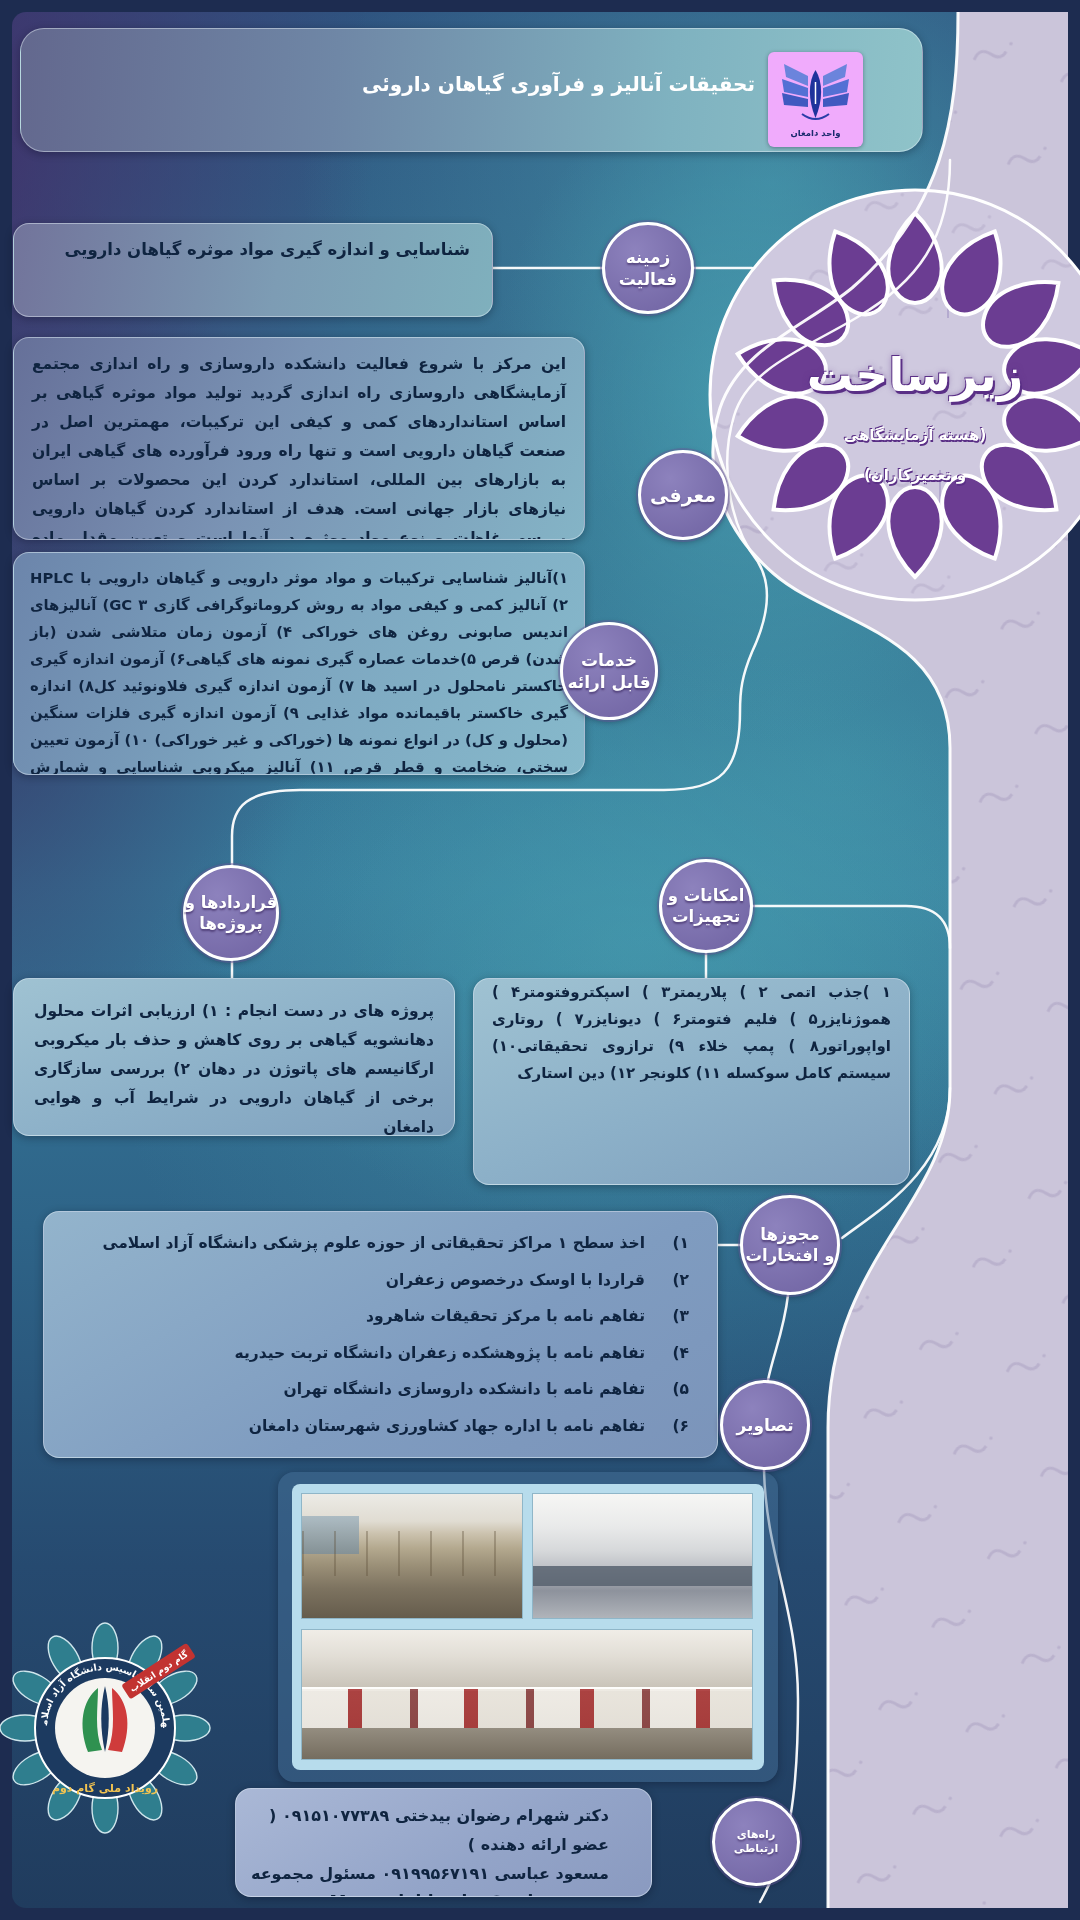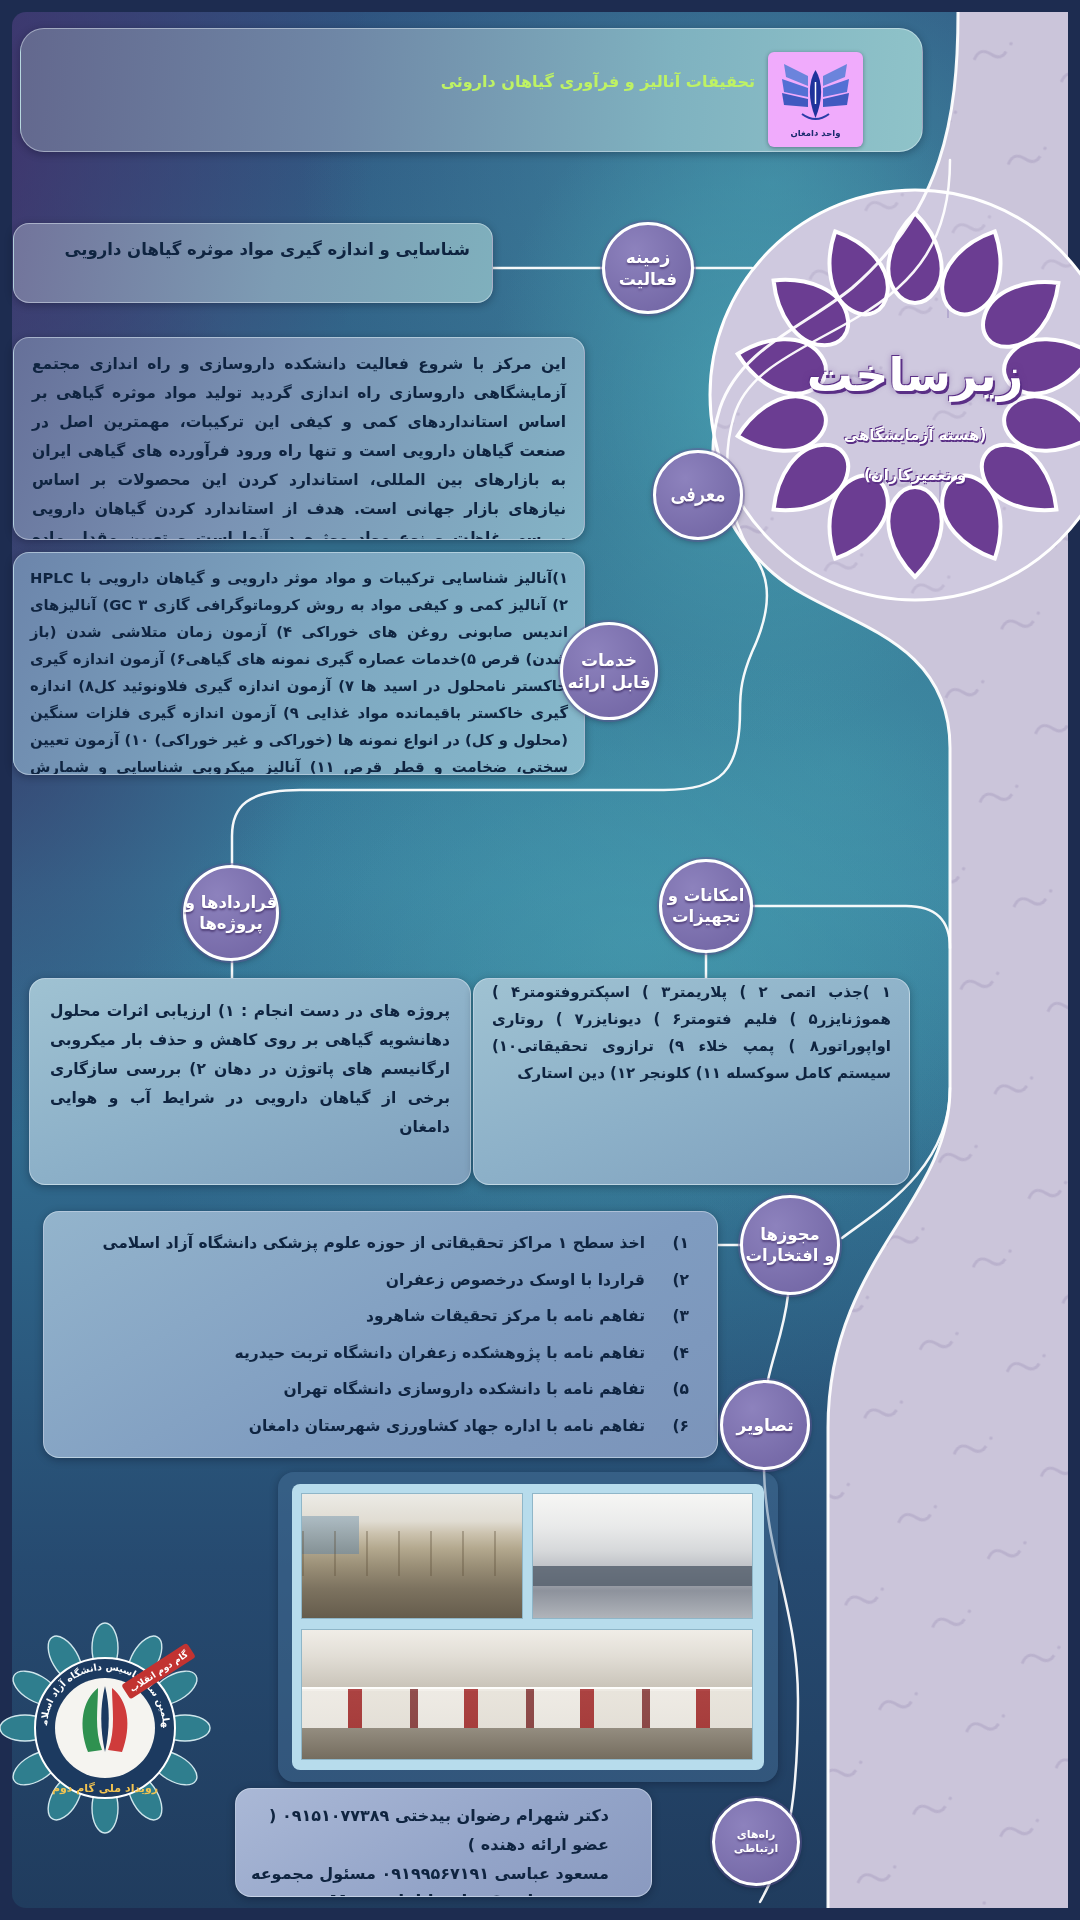--- a/index.html
+++ b/index.html
@@ -15,34 +15,34 @@
       linear-gradient(180deg,#2f5480 0%,#34708f 28%,#377a9b 46%,#2e6488 64%,#264a70 82%,#203c5e 100%);}
   .bg-svg{position:absolute;left:0;top:0;z-index:1;pointer-events:none;}
 
   .box{position:absolute;z-index:2;border-radius:16px;color:#0f2440;font-weight:bold;
     direction:rtl;border:1px solid rgba(235,245,250,.45);box-shadow:0 2px 8px rgba(0,0,20,.3);
     overflow:hidden;box-sizing:border-box;}
   .box p{margin:0;}
   .box-header{left:20px;top:28px;width:903px;height:124px;border-radius:24px;
     background:linear-gradient(95deg,#63688e 0%,#6f87a6 35%,#7fb2c0 72%,#8fc3c9 100%);}
   .header-title{position:absolute;z-index:3;left:340px;top:72px;width:415px;direction:rtl;
-    text-align:right;font-size:16px;font-weight:bold;color:#bef264;}
+    text-align:right;font-size:20px;font-weight:bold;color:#ffffff;}
   .logo-box{position:absolute;z-index:3;left:768px;top:52px;width:95px;height:95px;background:#f0abfc;
     border-radius:6px;box-shadow:0 1px 4px rgba(0,0,30,.35);}
-  .box-activity{left:13px;top:223px;width:480px;height:80px;padding:16px 22px;font-size:16.5px;
+  .box-activity{left:13px;top:223px;width:480px;height:94px;padding:16px 22px;font-size:16.5px;
     background:linear-gradient(100deg,#72749b 0%,#7d9cb4 55%,#7fb0bd 100%);}
   .box-intro{left:13px;top:337px;width:572px;height:203px;padding:12px 18px;font-size:15.5px;
     line-height:29px;text-align:justify;
     background:linear-gradient(115deg,#667099 0%,#7a93b4 45%,#84b4c6 100%);}
   .box-services{left:13px;top:552px;width:572px;height:223px;padding:11px 16px;font-size:14.8px;
     line-height:27px;text-align:justify;
     background:linear-gradient(115deg,#6c85ab 0%,#7da6c0 50%,#86b9cb 100%);}
-  .box-projects{left:13px;top:978px;width:442px;height:207px;padding:18px 20px;font-size:15.5px;
+  .box-projects{left:13px;top:978px;width:442px;height:158px;padding:18px 20px;font-size:15.5px;
     line-height:29px;text-align:justify;
-    background:linear-gradient(160deg,#9fc2d2 0%,#8cb0c8 55%,#7fa0bd 100%);margin-left:16px;}
+    background:linear-gradient(160deg,#9fc2d2 0%,#8cb0c8 55%,#7fa0bd 100%);}
   .box-equipment{left:473px;top:978px;width:437px;height:207px;padding:0 18px;font-size:15px;
     line-height:27px;text-align:justify;
     background:linear-gradient(160deg,#9fc2d2 0%,#8cb0c8 55%,#7fa0bd 100%);}
   .box-licenses{left:43px;top:1211px;width:675px;height:247px;padding:22px 28px;font-size:15.5px;
     background:linear-gradient(150deg,#93b4cc 0%,#7f9cc0 60%,#7b94ba 100%);
     display:flex;flex-direction:column;justify-content:space-between;}
   .lic-row{display:flex;gap:18px;align-items:baseline;}
   .lic-num{min-width:26px;text-align:right;}
   .box-contact{left:235px;top:1788px;width:417px;height:109px;padding:12px 42px 10px 14px;
     font-size:16px;line-height:29px;text-align:right;
@@ -69,21 +69,21 @@
   .ph-top{top:44%;height:3%;background:#fdfdfb;}
 
   .circle{position:absolute;z-index:3;border-radius:50%;
     background:radial-gradient(circle at 35% 30%,#8d82bd,#766aa8 75%);
     border:3px solid #fff;box-shadow:0 0 0 2px rgba(105,90,158,.45),0 2px 6px rgba(0,0,20,.35);
     display:flex;flex-direction:column;align-items:center;justify-content:center;
     color:#fff;font-weight:bold;text-align:center;box-sizing:border-box;}
   .circle span{display:block;font-size:17px;line-height:1.3;
     text-shadow:0 2px 2px rgba(45,25,80,.55);white-space:nowrap;}
   .c-activity{left:602px;top:222px;width:92px;height:92px;}
-  .c-intro{left:653px;top:450px;width:90px;height:90px;font-family:Liberation Serif, serif;}
+  .c-intro{left:638px;top:450px;width:90px;height:90px;}
   .c-intro span{font-size:19px;}
   .c-services{left:560px;top:622px;width:98px;height:98px;}
   .c-projects{left:183px;top:865px;width:96px;height:96px;}
   .c-projects span{font-size:16.5px;}
   .c-equipment{left:659px;top:859px;width:94px;height:94px;}
   .c-equipment span{font-size:16.5px;text-align:center;}
   .c-licenses{left:740px;top:1195px;width:100px;height:100px;}
   .c-licenses span{font-size:16.5px;}
   .c-photos{left:720px;top:1380px;width:90px;height:90px;}
   .c-contact{left:712px;top:1798px;width:88px;height:88px;}

